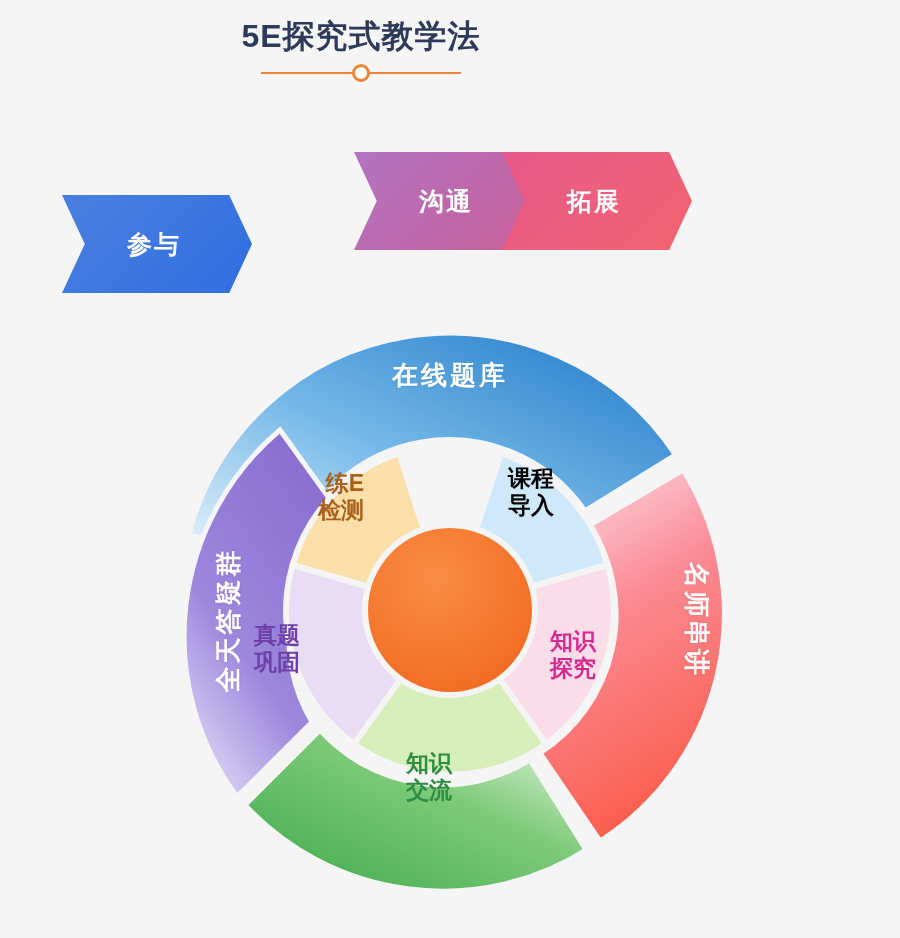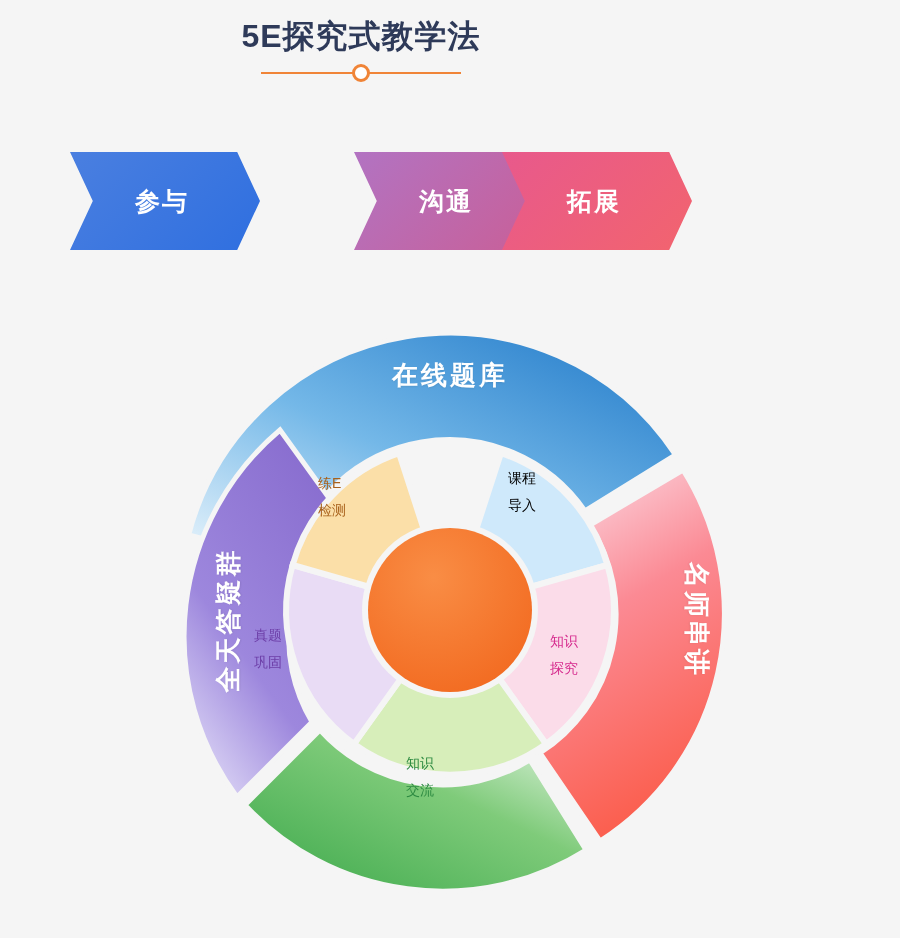--- a/index.html
+++ b/index.html
@@ -68,21 +68,21 @@
     align-items: center;
     justify-content: center;
     color: #ffffff;
     font-size: 25px;
     font-weight: bold;
     letter-spacing: 2px;
     -webkit-clip-path: polygon(0 0, 88% 0, 100% 50%, 88% 100%, 0 100%, 12% 50%);
     clip-path: polygon(0 0, 88% 0, 100% 50%, 88% 100%, 0 100%, 12% 50%);
   }
   .chev span { padding-right: 6px; }
-  .chev-0 { left: 12px;   background: linear-gradient(135deg,#4a7fe0,#2f6fe0); }
+  .chev-0 { left: 4px;   background: linear-gradient(135deg,#4a7fe0,#2f6fe0); margin-top: 43px; }
   .chev-1 { left: 148px; background: linear-gradient(135deg,#8e7fd4,#9a7fc9); }
   .chev-2 { left: 296px; background: linear-gradient(135deg,#b273c2,#c95f97); }
   .chev-3 { left: 444px; background: linear-gradient(135deg,#e8598c,#f2646e); }
   .chev-4 { left: 592px; background: linear-gradient(135deg,#f97b55,#f89344);
             width: 200px;
             -webkit-clip-path: polygon(0 0, 88% 0, 100% 50%, 88% 100%, 0 100%, 11% 50%);
             clip-path: polygon(0 0, 88% 0, 100% 50%, 88% 100%, 0 100%, 11% 50%); }
 
   
   .wheel {
@@ -103,23 +103,23 @@
     white-space: nowrap;
     text-shadow: 0 1px 2px rgba(0,0,0,.08);
   }
   .lbl-top    { top: 48px;  left: 50%; transform: translateX(-50%); }
   .lbl-bottom { bottom: 38px; left: 50%; transform: translateX(-50%); }
   .lbl-left   { top: 50%; left: 26px; transform: translateY(-50%) rotate(-90deg); transform-origin: center; }
   .lbl-right  { top: 50%; right: 16px; transform: translateY(-50%) rotate(90deg); transform-origin: center; }
 
   .seg-label {
     position: absolute;
-    text-align: left;
-    font-size: 14px;
-    font-weight: normal;
+    text-align: right;
+    font-size: 23px;
+    font-weight: bold;
     line-height: 27px;
     white-space: nowrap;
   }
 
   .center-label {
     position: absolute;
     left: 50%;
     top: 50%;
     transform: translate(-50%,-50%);
     text-align: center;

